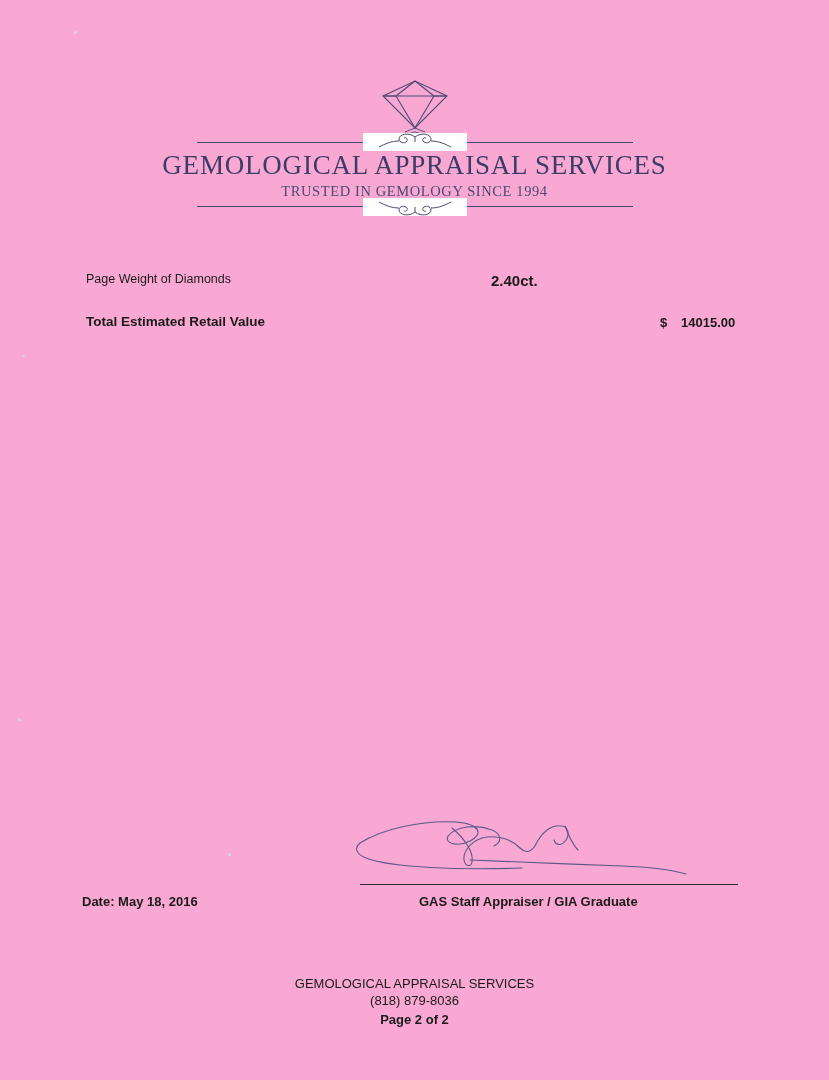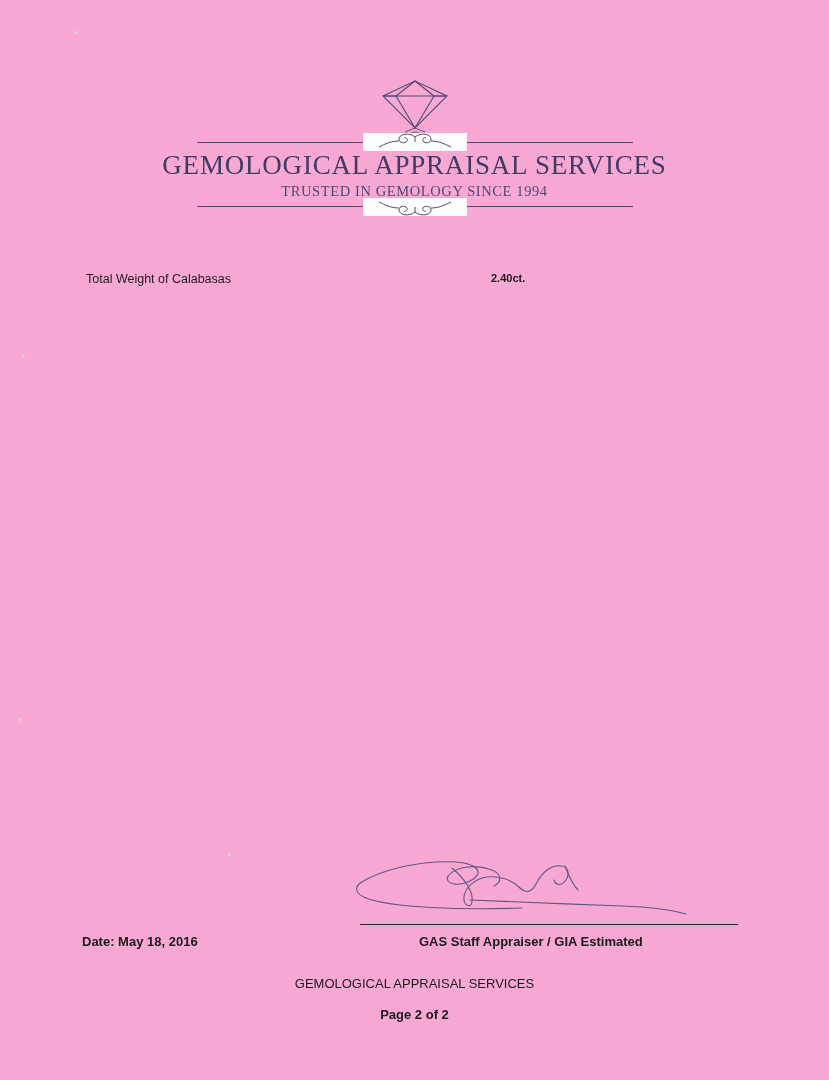--- a/index.html
+++ b/index.html
@@ -97,21 +97,21 @@
   .sum-label {
     position: absolute;
     left: 0;
     top: 0;
   }
   .sum-value {
     position: absolute;
     left: 405px;
     top: 0;
     font-weight: bold;
-    font-size: 11px;
+    font-size: 15px;
   }
 
   .total-row {
     position: relative;
     margin-top: 26px;
     height: 18px;
   }
   .total-label {
     position: absolute;
     left: 0;
@@ -130,21 +130,21 @@
     position: absolute;
     left: 595px;
     top: 1px;
     font-weight: bold;
     font-size: 13px;
   }
 
   
   .sig-area {
     position: absolute;
-    top: 848px;
+    top: 808px;
     left: 0;
     right: 0;
     height: 100px;
   }
   .sig-svg {
     position: absolute;
     left: 352px;
     top: 0;
   }
   .sig-line {
@@ -177,21 +177,21 @@
     right: 0;
     top: 975px;
     text-align: center;
   }
   .footer div {
     font-size: 13px;
     line-height: 17px;
   }
   .footer .pagenum {
     font-weight: bold;
-    margin-top: 14px;
+    margin-top: 2px;
   }
 
   
   .speck {
     position: absolute;
     background: #d8d8d8;
     border-radius: 50%;
   }
 </style>
 </head>
@@ -253,45 +253,51 @@
             <path d="M46 14 L46 9"></path>
           </g>
         </svg>
       </div>
     </div>
   </div>
 
   <div class="summary">
 
     <div class="sum-row">
-      <span class="sum-label">Total Weight of Calabasas</span>
+      <span class="sum-label">Page Weight of Diamonds</span>
       <span class="sum-value">2.40ct.</span>
     </div>
 
 
+    <div class="total-row">
+      <span class="total-label">Total Estimated Retail Value</span>
+      <span class="total-currency">$</span>
+      <span class="total-amount">14015.00</span>
+    </div>
   </div>
 
   <div class="sig-area">
 
     <svg class="sig-svg" width="350" height="80" viewBox="0 0 350 80">
       <g fill="none" stroke="#5a5a85" stroke-width="1.1" stroke-linecap="round">
         <path d="M8 35 C30 21 70 12 104 14 C128 16 132 26 118 33 C106 39 92 36 96 28"></path>
         <path d="M96 28 C104 18 124 16 140 22 C150 26 150 34 142 38"></path>
         <path d="M100 20 C112 30 122 44 120 54 C119 60 113 58 112 52 C111 44 118 34 130 30"></path>
         <path d="M130 30 C146 26 160 32 168 40 C174 46 180 44 184 36"></path>
         <path d="M184 36 C190 24 200 16 210 18 C216 19 218 26 214 32 C210 38 204 38 202 32"></path>
         <path d="M213 18 C216 26 220 36 226 42"></path>
         <path d="M118 52 C160 54 220 56 270 58 C300 59 320 62 334 66"></path>
         <path d="M8 35 C2 40 4 46 14 50 C40 60 110 62 170 60"></path>
       </g>
     </svg>
 
     <div class="sig-line"></div>
     <div class="date-line">Date: May 18, 2016</div>
-    <div class="sig-caption">GAS Staff Appraiser / GIA Estimated</div>
+    <div class="sig-caption">GAS Staff Appraiser / GIA Graduate</div>
   </div>
 
   <div class="footer">
     <div>GEMOLOGICAL APPRAISAL SERVICES</div>
+    <div>(818) 879-8036</div>
     <div class="pagenum">Page 2 of 2</div>
   </div>
 
 </div>
 
 </body></html>

